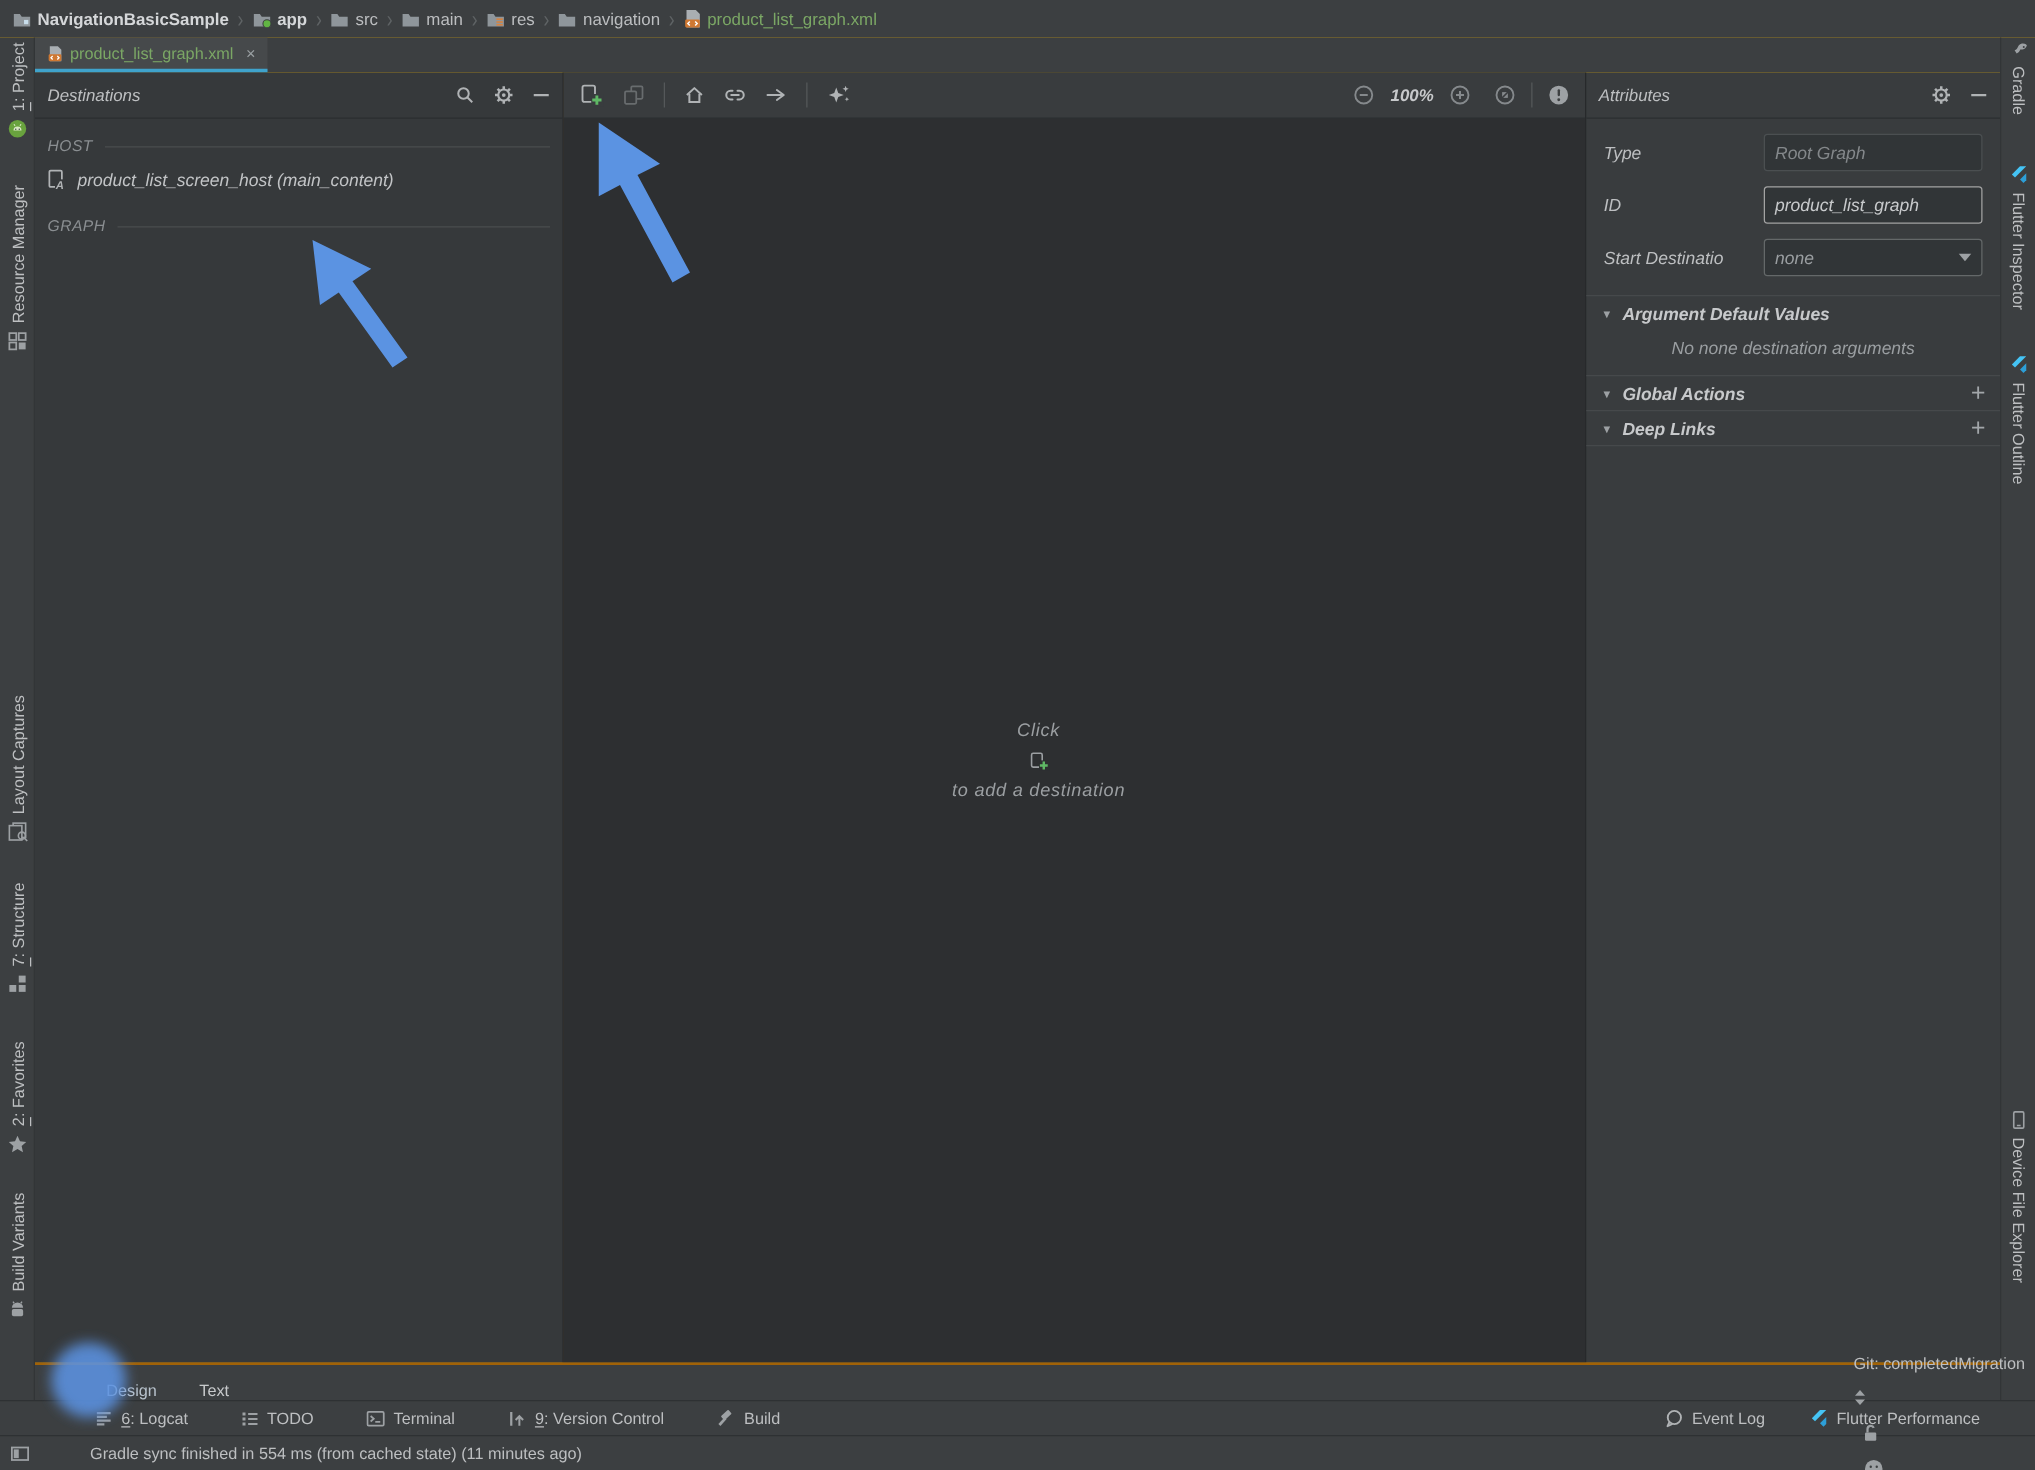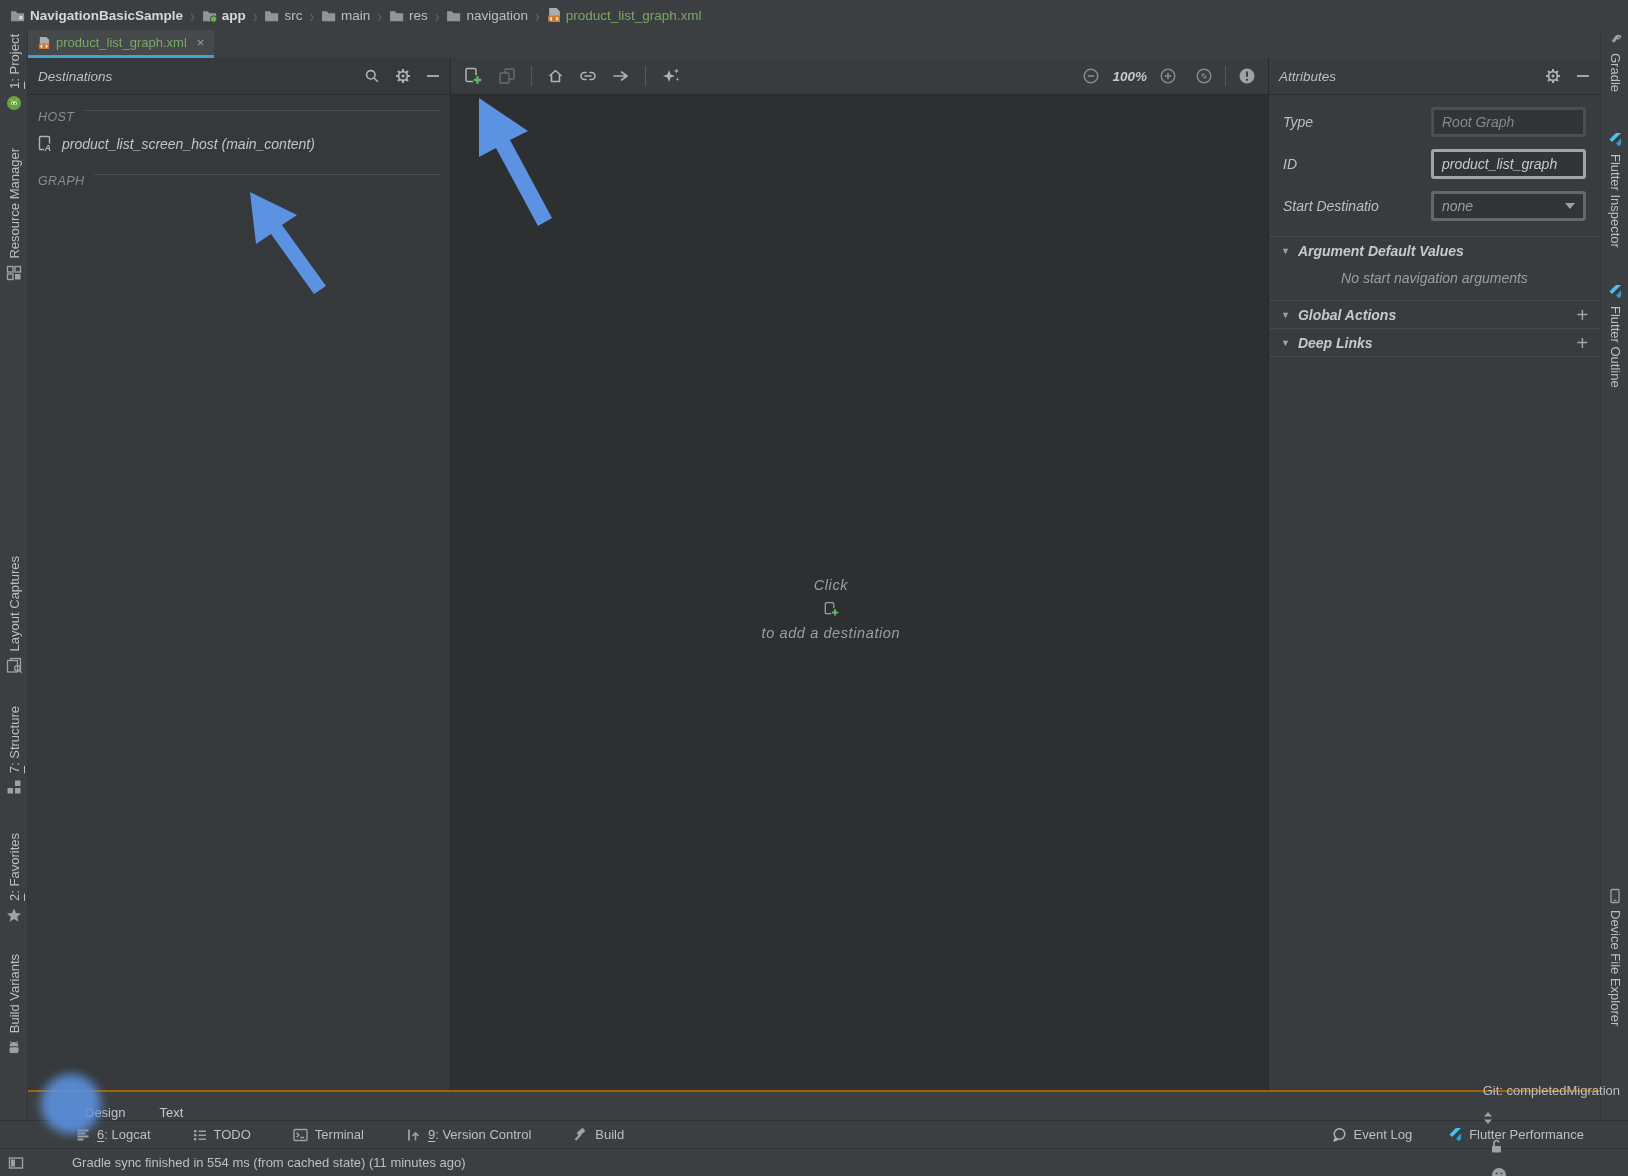--- a/index.html
+++ b/index.html
@@ -30,41 +30,41 @@
   .editor-tab .tab-label { color:#7ba765; font-size:13px; }
   .editor-tab .tab-close { color:#9aa0a3; font-size:13px; margin-left:4px; }
 
   
   .main { position:absolute; left:28px; top:58px; width:1572px; height:1032px; display:flex;font-style:italic; }
   .panel-header { height:37px; display:flex; align-items:center; padding:0 10px; border-bottom:1px solid #2b2e30; }
   .panel-title { font-size:13.5px; color:#bdbfc1; }
   .hdr-icons { margin-left:auto; display:flex; align-items:center; gap:15px; }
 
   .destinations-panel { width:423px; background:#36393b; border-right:1px solid #27292b; display:flex; flex-direction:column; }
-  .dest-section { display:flex; color:#8a8e91; font-size:12.5px; letter-spacing:.4px;
+  .dest-section { display:flex; align-items:center; color:#8a8e91; font-size:12.5px; letter-spacing:.4px;
     padding:0 10px; margin-top:15px; }
   .dest-section::after { content:""; flex:1; border-top:1px solid #4a4d4f; margin-left:10px; }
   .dest-item { display:flex; align-items:center; gap:9px; padding:7px 10px; margin-top:4px; color:#c2c4c6; font-size:14px; }
 
   .surface { flex:1; display:flex; flex-direction:column; background:#2d2f31; }
   .surface-toolbar { height:37px; display:flex; align-items:center; padding:0 12px; gap:15px;
     background:#393c3e; border-bottom:1px solid #2b2e30; }
   .tb-sep { width:1px; height:20px; background:#55585a; }
   .tb-right { margin-left:auto; display:flex; align-items:center; gap:12px; }
   .zoom-label { font-size:13.5px; font-weight:bold; color:#c7c9cb; }
   .canvas { flex:1; position:relative; background:#2d2f31; }
   .canvas-hint { position:absolute; left:46.5%; top:482px; transform:translateX(-50%);
     display:flex; align-items:center; gap:8px; color:#9b9fa2; font-size:14.5px; letter-spacing:.6px; white-space:nowrap;flex-direction:column; }
 
   .attributes-panel { width:332px; background:#393c3e; border-left:1px solid #27292b; display:flex; flex-direction:column; }
   .attr-row { display:flex; align-items:center; height:30px; margin:12px 14px 0 14px; }
   .attr-row:first-of-type { margin-top:10px; }
   .attr-label { flex:0 0 128px; font-size:14px; color:#bdbfc1; white-space:nowrap; overflow:hidden; }
-  .attr-field { flex:1; height:30px; background:#313537; border:3px solid #a3a3a3; border-radius:3px;
-    display:flex; align-items:center; padding:0 8px; font-size:14px; color:#c8cacc; overflow:hidden; white-space:nowrap;margin-left:20px; }
+  .attr-field { flex:1; height:30px; background:#313537; border:1px solid #a3a3a3; border-radius:3px;
+    display:flex; align-items:center; padding:0 8px; font-size:14px; color:#c8cacc; overflow:hidden; white-space:nowrap; }
   .attr-field.disabled { border-color:#4b4f51; color:#84888b; }
   .attr-field.combo { border-color:#646869; color:#9a9ea1; }
   .combo-arrow { margin-left:auto; width:0; height:0; border-left:5px solid transparent; border-right:5px solid transparent;
     border-top:6px solid #9da1a4; }
   .attr-sep { border-top:1px solid #46494b; margin-top:15px; }
   .section-header { display:flex; align-items:center; height:27px; padding:0 12px; }
   .tri { font-size:9px; color:#9da1a4; margin-right:8px; }
   .section-title { font-weight:bold; font-size:14px; color:#c7c9cb; }
   .section-plus { margin-left:auto; font-size:20px; color:#a2a6a9; line-height:1; }
   .section-body { text-align:center; color:#9a9ea1; font-size:14px; padding:6px 0 12px 0; }
@@ -389,21 +389,21 @@
             <span>none</span>
             <span class="combo-arrow"></span>
           </span>
       </div>
 
       <div class="attr-sep"></div>
       <div class="section-header">
         <span class="tri">▼</span>
         <span class="section-title">Argument Default Values</span>
       </div>
-      <div class="section-body">No start navigation arguments</div>
+      <div class="section-body">No none destination arguments</div>
 
       <div class="attr-sep" style="margin-top:2px"></div>
       <div class="section-header">
         <span class="tri">▼</span>
         <span class="section-title">Global Actions</span>
         <span class="section-plus">+</span>
       </div>
       <div class="attr-sep" style="margin-top:0"></div>
       <div class="section-header">
         <span class="tri">▼</span>

